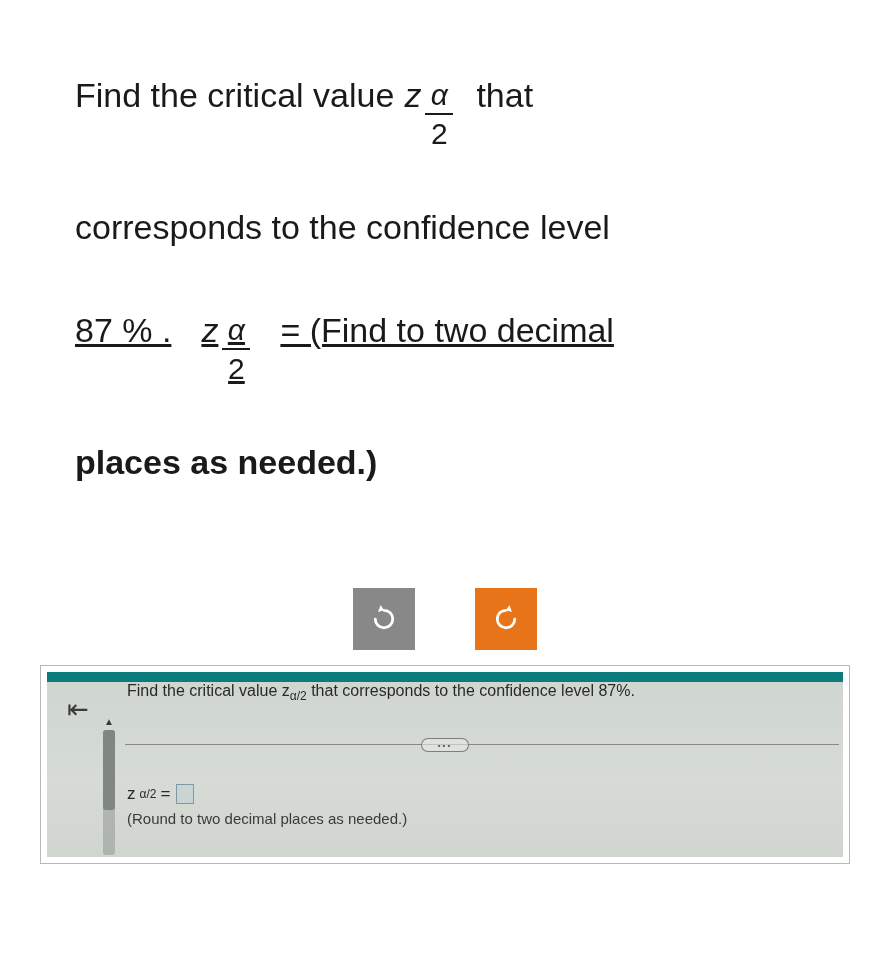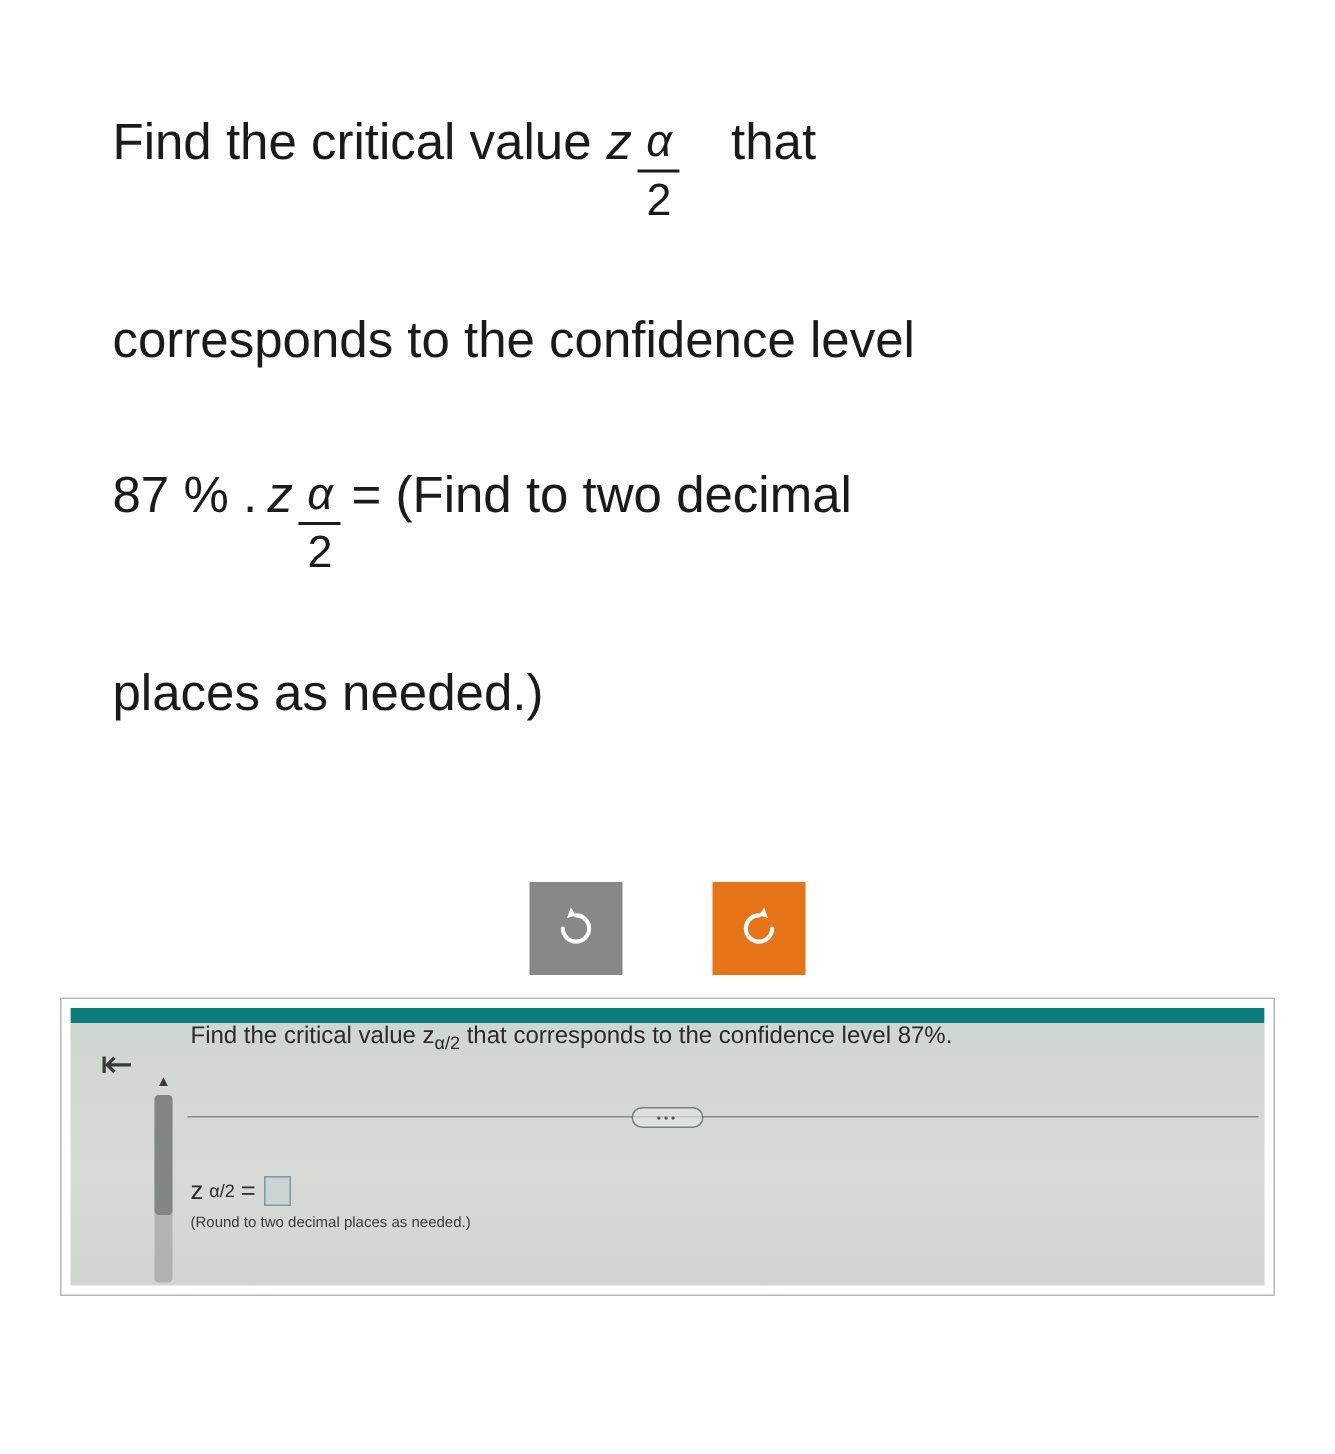--- a/index.html
+++ b/index.html
@@ -52,32 +52,34 @@
       background: #1a1a1a;
       margin: 2px 0;
     }
     .line1 {
       display: flex;
       align-items: flex-start;
       gap: 10px;
       margin-bottom: 60px;
     }
     .line1 .seg1 { white-space: nowrap; }
-    .line1 .seg-that { margin-left: 24px; }
+    .line1 .seg-that { margin-left: 13px; }
     .line2 {
       margin-bottom: 52px;
     }
     .line3 {
       display: flex;
       align-items: flex-start;
-      gap: 7px;
+      gap: 30px;
       margin-bottom: 60px;
+      text-decoration: underline;
     }
     .line4 {
       margin-bottom: 40px;
+      font-weight: bold;
     }
     .seg { white-space: nowrap; }
 
     .controls {
       display: flex;
       justify-content: center;
       gap: 60px;
       margin-top: 100px;
       margin-bottom: 15px;
     }
@@ -177,21 +179,21 @@
       width: 18px;
       height: 20px;
       border: 1px solid #7a9aa8;
       background: rgba(180,200,210,0.3);
       margin-left: 2px;
     }
     .round-note {
       position: absolute;
       left: 80px;
       top: 138px;
-      font-size: 10px;
+      font-size: 15px;
       color: #3a3a3a;
     }
     .scrollbar-track {
       position: absolute;
       left: 56px;
       top: 58px;
       bottom: 2px;
       width: 12px;
       background: rgba(140,145,140,0.5);
       border-radius: 3px;

